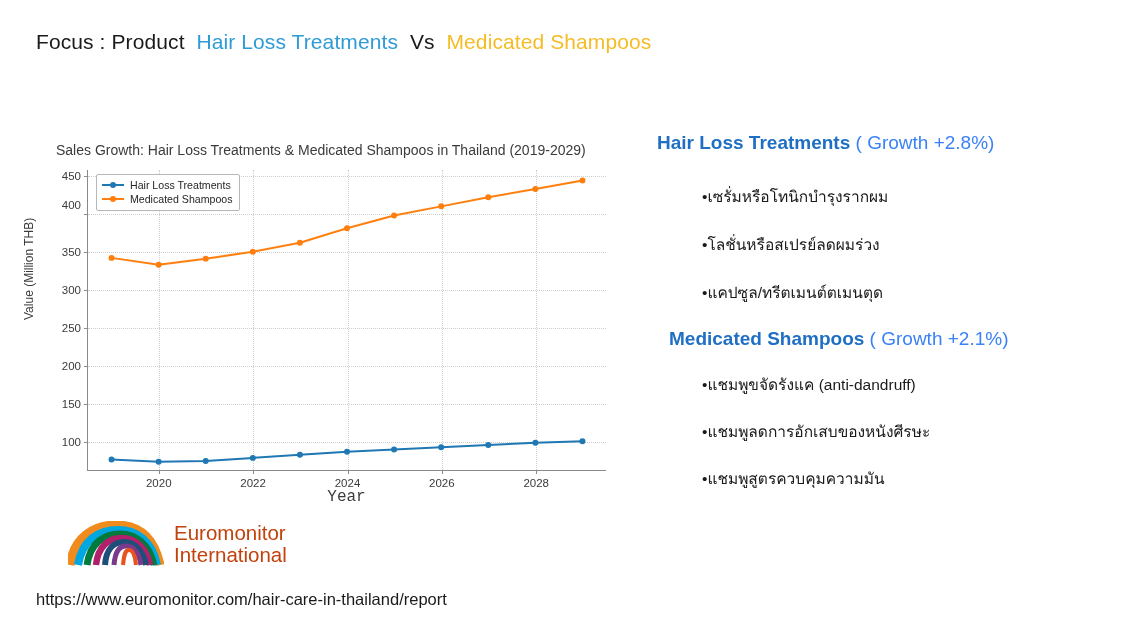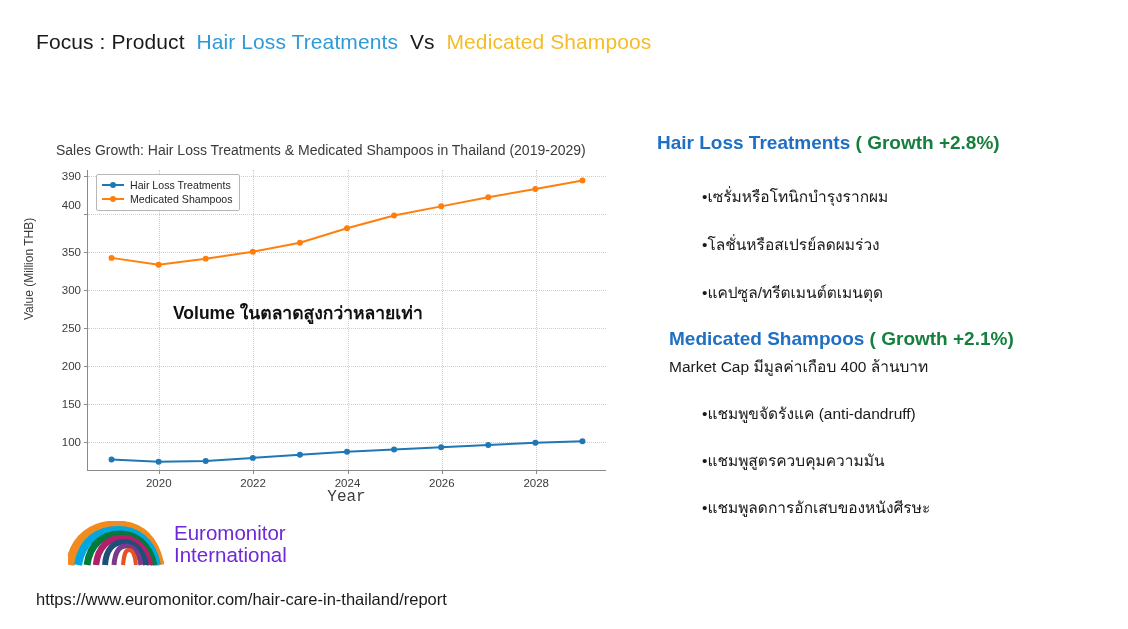--- a/index.html
+++ b/index.html
@@ -181,21 +181,21 @@
     left: 68px;
     top: 521px;
     display: flex;
     align-items: center;
   }
   #logo-mark { width: 96px; height: 46px; flex: 0 0 auto; }
   #logo-text {
     margin-left: 10px;
     font-size: 20.5px;
     line-height: 22px;
-    color: #6d28d9;
+    color: #c2410c;
   }
   #logo-text div { white-space: nowrap; }
 
   #source-url {
     position: absolute;
     left: 36px;
     top: 590px;
     font-size: 16.5px;
     color: #1a1a1a;
     white-space: nowrap;
@@ -207,21 +207,21 @@
     left: 657px;
     top: 132px;
     width: 450px;
   }
   .section-head {
     font-size: 19px;
     white-space: nowrap;
     margin: 0;
   }
   .section-head .name { color: #1f6fc4; font-weight: bold; }
-  .section-head .growth { color: #15803d; font-weight: bold; }
+  .section-head .growth { color: #3b82f6; font-weight: normal; }
   .subnote {
     font-size: 15.5px;
     color: #1a1a1a;
     margin-top: 4px;
     white-space: nowrap;
   }
   .bullet-list {
     list-style: none;
     margin: 7px;
     padding: 0;
@@ -281,21 +281,21 @@
         <div class="ytick-label" style="top: 196.106px;">200</div>
         <div class="ytick-mark" style="top: 158.101px;"></div>
         <div class="ytick-label" style="top: 158.101px;">250</div>
         <div class="ytick-mark" style="top: 120.096px;"></div>
         <div class="ytick-label" style="top: 120.096px;">300</div>
         <div class="ytick-mark" style="top: 82.0909px;"></div>
         <div class="ytick-label" style="top: 82.0909px;">350</div>
         <div class="ytick-mark" style="top: 44.0859px;"></div>
         <div class="ytick-label" style="top: 35px;">400</div>
         <div class="ytick-mark" style="top: 6.08081px;"></div>
-        <div class="ytick-label" style="top: 6.08081px;">390</div>
+        <div class="ytick-label" style="top: 6.08081px;">450</div>
       </div>
     <div id="xtick-layer">
         <div class="xtick-mark" style="left: 70.7727px;"></div>
         <div class="xtick-label" style="left: 70.7727px;">2020</div>
         <div class="xtick-mark" style="left: 165.136px;"></div>
         <div class="xtick-label" style="left: 165.136px;">2022</div>
         <div class="xtick-mark" style="left: 259.5px;"></div>
         <div class="xtick-label" style="left: 259.5px;">2024</div>
         <div class="xtick-mark" style="left: 353.864px;"></div>
         <div class="xtick-label" style="left: 353.864px;">2026</div>
@@ -334,21 +334,20 @@
       <div class="legend-row">
         <span class="legend-swatch" style="color:#1f77b4"></span>
         <span>Hair Loss Treatments</span>
       </div>
       <div class="legend-row">
         <span class="legend-swatch" style="color:#ff7f0e"></span>
         <span>Medicated Shampoos</span>
       </div>
     </div>
 
-    <div id="chart-annotation">Volume ในตลาดสูงกว่าหลายเท่า</div>
   </div>
 </div>
 
 <div id="logo-block">
   <svg id="logo-mark" viewBox="0 0 96 46">
     <g fill="none" stroke-linecap="butt">
       <path d="M2,44 C6,16 26,4 48,4 C70,4 86,16 92,44" stroke="#f28b1e" stroke-width="9"></path>
       <path d="M10,44 C14,19 31,9 50,9 C69,9 84,20 89,44" stroke="#00a7e1" stroke-width="8"></path>
       <path d="M19,44 C22,22 36,13 52,13 C68,13 81,23 86,44" stroke="#007a3d" stroke-width="7"></path>
       <path d="M28,44 C30,25 41,17 54,17 C67,17 78,26 82,44" stroke="#b2206b" stroke-width="6.5"></path>
@@ -374,21 +373,20 @@
   <ul class="bullet-list" id="hlt-bullets">
     <li>•เซรั่มหรือโทนิกบำรุงรากผม</li>
     <li>•โลชั่นหรือสเปรย์ลดผมร่วง</li>
     <li>•แคปซูล/ทรีตเมนต์ตเมนตุด</li>
   </ul>
 
   <div id="ms-head-wrap">
     <div class="section-head">
       <span class="name">Medicated Shampoos</span><span>&nbsp;</span><span class="growth">( Growth +2.1%)</span>
     </div>
-    <div class="subnote">Market Cap มีมูลค่าเกือบ 400 ล้านบาท</div>
   </div>
 
   <ul class="bullet-list" id="ms-bullets">
     <li>•แชมพูขจัดรังแค (anti-dandruff)</li>
+    <li>•แชมพูลดการอักเสบของหนังศีรษะ</li>
     <li>•แชมพูสูตรควบคุมความมัน</li>
-    <li>•แชมพูลดการอักเสบของหนังศีรษะ</li>
   </ul>
 </div>
 
 </body></html>

